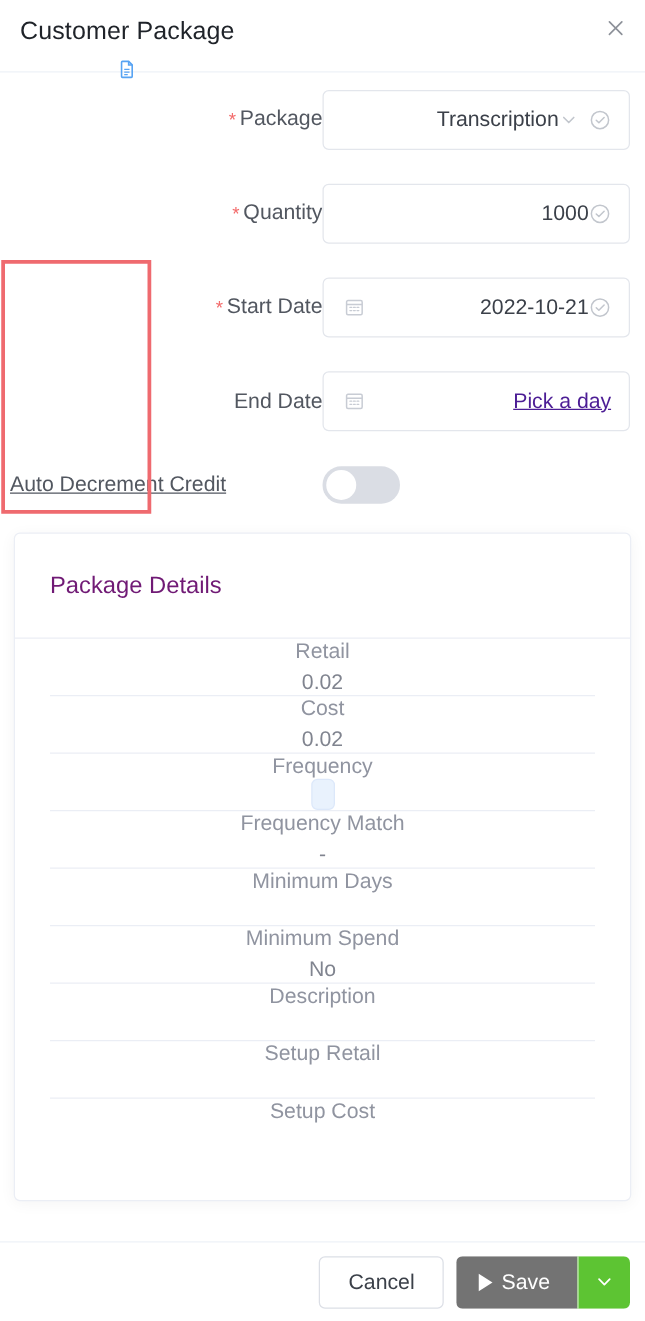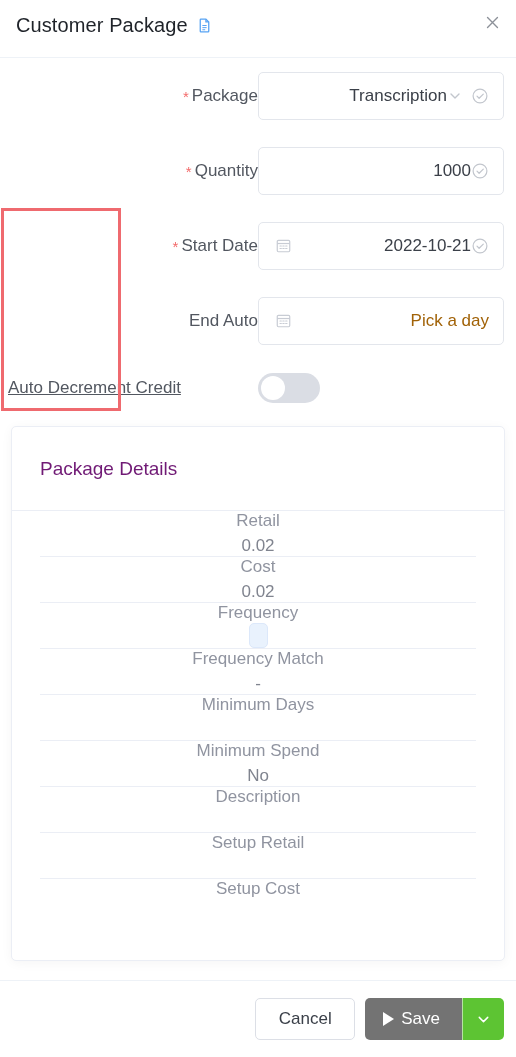--- a/index.html
+++ b/index.html
@@ -24,20 +24,21 @@
     border-bottom: 1px solid #eef2f7;
     padding: 0 16px;
     display: flex;
     align-items: flex-start;
   }
   .dialog-title-wrap {
     display: flex;
     align-items: center;
     gap: 8px;
     margin-top: 12px;
+    flex-direction: column;
   }
   .dialog-title {
     font-size: 20px;
     color: #1f2329;
     line-height: 26px;
     letter-spacing: .1px;
   }
   .doc-icon {
     display: inline-flex;
     width: 17px;
@@ -101,21 +102,21 @@
     cursor: text;
   }
   .field.select { cursor: pointer; padding-left: 24px; }
   .field-text {
     flex: 1 1 auto;
     font-size: 17px;
     color: #3b4049;
     white-space: nowrap;
     overflow: hidden;
   }
-  .field-text.placeholder { color: #a16207; }
+  .field-text.placeholder { color: #4c1d95; text-decoration: underline; }
   .cal-icon {
     width: 17px;
     height: 17px;
     margin-right: 10px;
     color: #c8ccd4;
     flex: 0 0 auto;
   }
   .cal-icon svg { width:100%; height:100%; display:block; }
   .chevron {
     width: 16px; height: 16px; color: #c2c6cd; flex: 0 0 auto; margin-right: 8px;
@@ -221,21 +222,21 @@
     box-sizing: border-box;
   }
   .card-bottom-pad { height: 36px; }
 
   
   .dialog-footer {
     position: absolute;
     left: 0;
     right: 0;
     bottom: 0;
-    height: 77px;
+    height: 64px;
     box-sizing: border-box;
     border-top: 1px solid #eef2f7;
     display: flex;
     align-items: center;
     justify-content: flex-end;
     padding: 0 12px 0 0;
     gap: 10px;
   }
   .btn-cancel {
     height: 42px;
@@ -374,21 +375,21 @@
               <circle cx="12" cy="12" r="9.2"></circle>
               <path d="M8 12.2l2.8 2.8L16.4 9.4" stroke-linecap="round" stroke-linejoin="round"></path>
             </svg>
         </span>
       </div>
     </div>
   </div>
 
   <div class="form-row">
     <div class="form-label">
-      <span>End Auto</span>
+      <span>End Date</span>
     </div>
     <div class="form-control">
       <div class="field date">
         <span class="cal-icon">
           <svg viewBox="0 0 24 24" fill="none" stroke="currentColor" stroke-width="1.7">
             <rect x="3.2" y="4.8" width="17.6" height="16" rx="1.6"></rect>
             <path d="M3.2 9.2h17.6"></path>
             <path d="M7 12.6h2M11 12.6h2M15 12.6h2M7 16.2h2M11 16.2h2M15 16.2h2" stroke-width="1.5" stroke-linecap="round"></path>
           </svg>
         </span>

